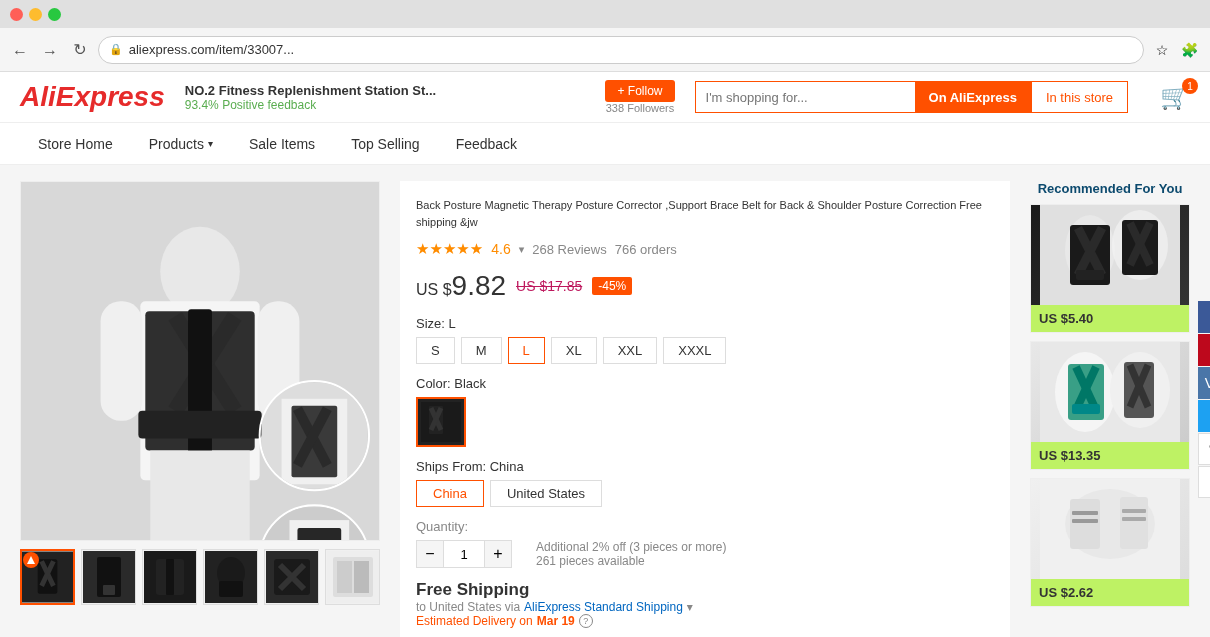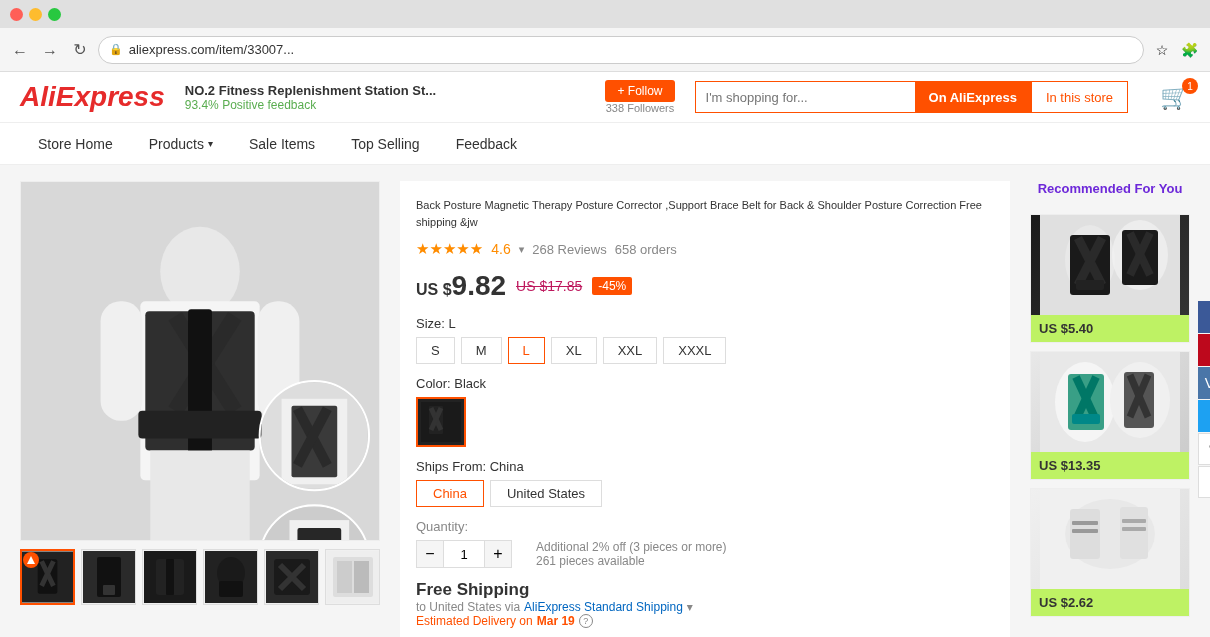--- a/index.html
+++ b/index.html
@@ -211,21 +211,21 @@
       padding: 16px;
     }
     .product-title { font-size: 11px; color: #333; line-height: 1.5; margin-bottom: 10px; }
     .rating-row { display: flex; align-items: center; gap: 8px; margin-bottom: 12px; }
     .stars { color: #ff8c00; font-size: 15px; }
     .rating-num { color: #ff8c00; font-size: 14px; }
     .reviews { color: #888; font-size: 13px; }
     .orders { color: #888; font-size: 13px; }
 
     .price-row { display: flex; align-items: center; gap: 10px; margin-bottom: 14px; }
-    .price-main { font-size: 28px; color: #333; font-weight: bold; }
+    .price-main { font-size: 28px; color: #333; font-weight: normal; }
     .price-currency { font-size: 16px; }
     .price-original { font-size: 14px; color: #be185d; text-decoration: line-through; }
     .price-discount { background: #ff5000; color: #fff; font-size: 12px; padding: 2px 6px; border-radius: 2px; }
 
     .option-row { margin-bottom: 12px; }
     .option-label { font-size: 13px; color: #888; margin-bottom: 6px; }
     .option-label span { color: #333; }
     .color-swatch {
       width: 50px; height: 50px;
       border: 2px solid #ff5000;
@@ -287,21 +287,21 @@
     .shipping-info { font-size: 12px; color: #888; display: flex; align-items: center; gap: 4px; }
     .shipping-link { color: #0066c0; cursor: pointer; }
     .delivery-row { font-size: 12px; color: #ff5000; display: flex; align-items: center; gap: 4px; }
     .info-icon { width: 14px; height: 14px; border: 1px solid #888; border-radius: 50%; font-size: 9px; display: flex; align-items: center; justify-content: center; color: #888; cursor: pointer; }
 
     
     .recommended {
       width: 160px;
       flex-shrink: 0;
     }
-    .recommended-title { font-size: 13px; color: #6d28d9; font-weight: bold; margin-bottom: 18px; text-align: center; }
+    .recommended-title { font-size: 13px; color: #0c4a6e; font-weight: bold; margin-bottom: 8px; text-align: center; }
     .rec-item {
       background: #bef264;
       margin-bottom: 8px;
       border: 1px solid #eee;
       cursor: pointer;
     }
     .rec-img { width: 100%; height: 100px; background: #f0f0f0; display: flex; align-items: center; justify-content: center; overflow: hidden; }
     .rec-price { font-size: 13px; color: #333; font-weight: bold; padding: 6px 8px; }
     .social-btn { width: 32px; height: 32px; display: flex; align-items: center; justify-content: center; color: #fff; cursor: pointer; font-size: 14px; }
     .fb { background: #3b5998; }
@@ -496,21 +496,21 @@
   </div>
 
   <div class="product-detail">
     <div class="product-title">Back Posture Magnetic Therapy Posture Corrector ,Support Brace Belt for Back &amp; Shoulder Posture Correction Free shipping &amp;jw</div>
 
     <div class="rating-row">
       <span class="stars">★★★★★</span>
       <span class="rating-num">4.6</span>
       <span style="color:#888; font-size:11px">▾</span>
       <span class="reviews">268 Reviews</span>
-      <span class="orders">658 orders</span>
+      <span class="orders">766 orders</span>
     </div>
 
     <div class="price-row">
       <span class="price-main">
         <span class="price-currency">US $</span><span>9.82</span>
       </span>
       <span class="price-original">US $17.85</span>
       <span class="price-discount">-45%</span>
     </div>
 

